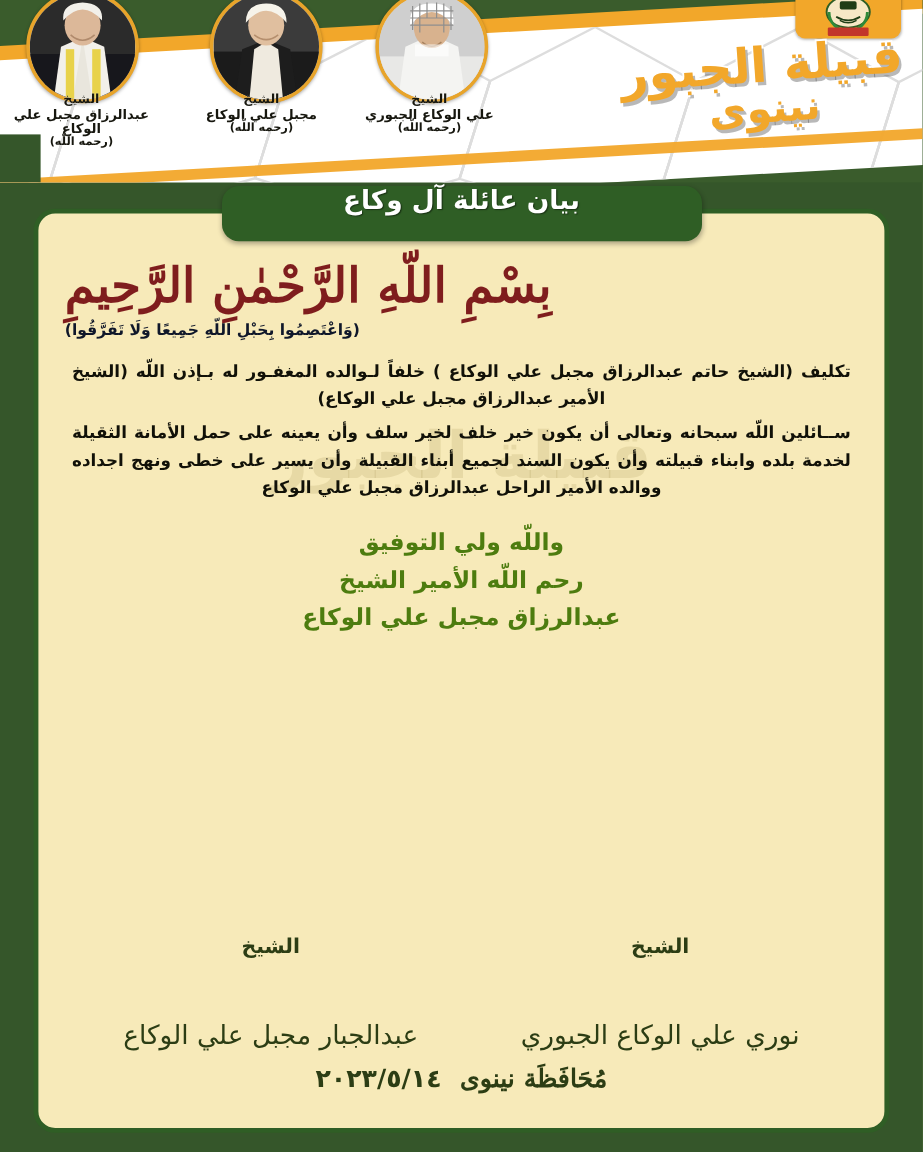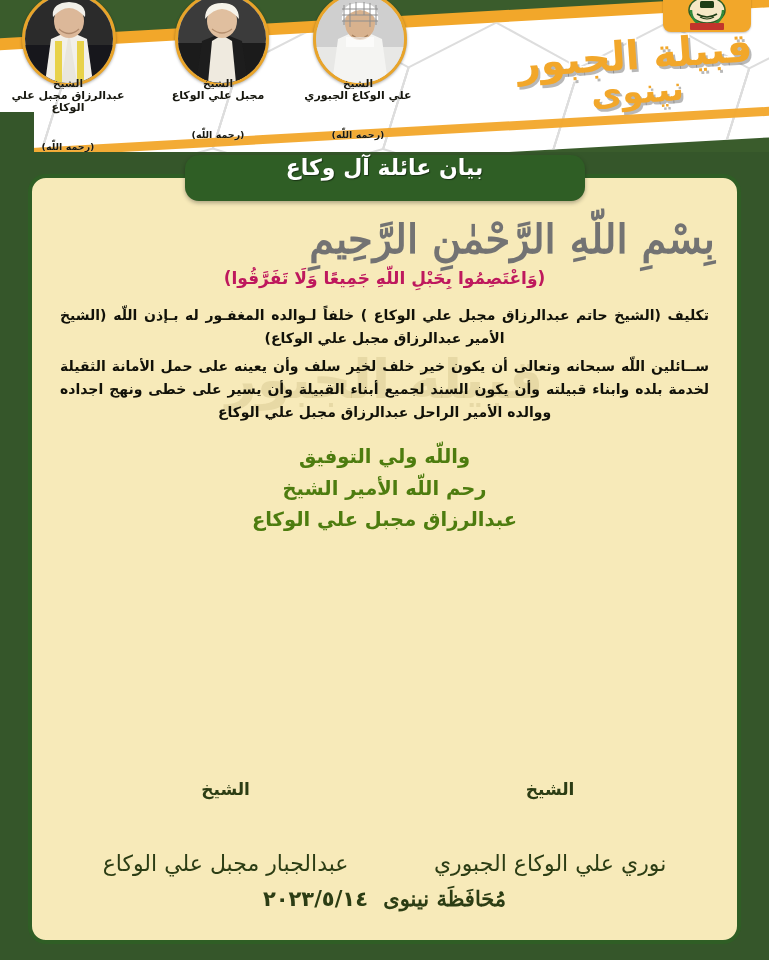--- a/index.html
+++ b/index.html
@@ -84,21 +84,21 @@
 
   .ph{position:absolute;inset:0;}
 
   .cap{
     position:absolute;top:78px;width:140px;text-align:center;
     color:#17170f;line-height:1.12;
     text-shadow:0 0 1px rgba(255,255,255,.7);
   }
   .cap .t1{font-size:10.5px;font-weight:bold;}
   .cap .t2{font-size:11px;font-weight:bold;}
-  .cap .t3{font-size:9.5px;font-weight:bold;margin-top:28px;}
+  .cap .t3{font-size:9.5px;font-weight:bold;}
   .c1{left:-2px;}
   .c2{left:148px;}
   .c3{left:288px;}
 
   
   .tribe-title{
     position:absolute;right:8px;top:34px;width:250px;
     text-align:center;
     transform:rotate(-4deg);
     pointer-events:none;
@@ -143,27 +143,27 @@
   }
   .watermark{
     position:absolute;left:50%;top:170px;transform:translateX(-50%);
     width:360px;text-align:center;
     font-size:54px;color:rgba(150,130,60,.16);font-weight:bold;
     pointer-events:none;user-select:none;
   }
   .card-inner{position:absolute;inset:0;padding:30px 22px 0 22px;box-sizing:border-box;}
 
   .bismillah{
-    text-align:right;font-size:40px;color:#737373;font-weight:bold;
+    text-align:left;font-size:40px;color:#7f1d1d;font-weight:bold;
     line-height:1.25;letter-spacing:-1px;
     margin:6px 0 2px 0;
     font-family:"DejaVu Serif","Liberation Serif",serif;
   }
   .ayah{
-    text-align:center;font-size:17px;color:#be185d;font-weight:bold;
+    text-align:left;font-size:13px;color:#0f172a;font-weight:bold;
     margin:4px 0 16px 0;
   }
   .body-text{
     text-align:justify;text-align-last:center;
     font-size:14px;font-weight:bold;color:#111108;
     line-height:1.62;
     padding:0 6px;
   }
   .body-text p{margin:0 0 6px 0;}
   .closing{

